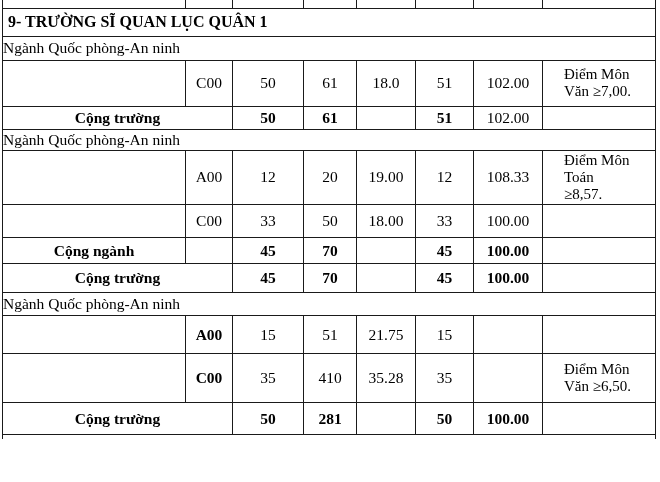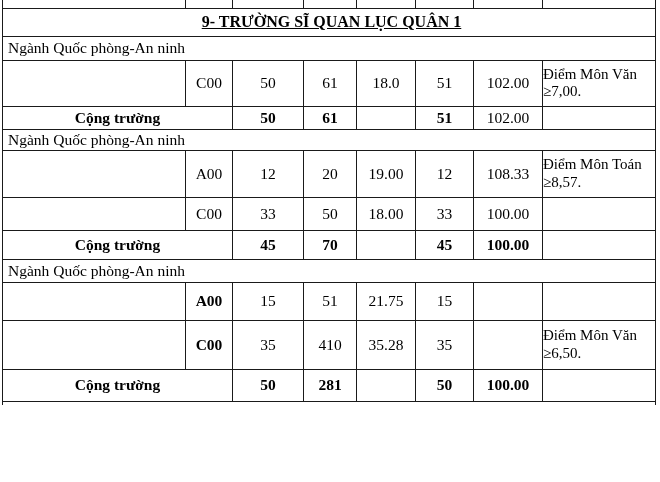--- a/index.html
+++ b/index.html
@@ -23,33 +23,31 @@
     padding: 0;
     font-size: 15.5px;
     text-align: center;
     vertical-align: middle;
     overflow: hidden;
     line-height: 1.15;
   }
   td.no-top { border-top: none; }
   td.no-bottom { border-bottom: none; }
   td.title-cell {
-    text-align: center;
+    text-align: left;
     font-weight: bold;
     font-size: 16px;
     padding-left: 5px;
-    text-decoration: underline;
   }
   td.major-cell {
     text-align: left;
-    padding-left: 5px;
   }
   td.note-cell {
     text-align: left;
-    padding: 1px 0;
+    padding: 1px 21px;
     font-size: 15px;
   }
   td.bold { font-weight: bold; }
   td.normal-weight { font-weight: normal; }
   tr.summary-row td { font-weight: bold; margin-left: 6px; }
   tr.summary-row td.normal-weight { font-weight: normal; }
 </style>
 </head>
 <body>
 
@@ -119,20 +117,30 @@
   <tr style="height:33px">
     <td></td>
     <td>C00</td>
     <td>33</td>
     <td>50</td>
     <td>18.00</td>
     <td>33</td>
     <td>100.00</td>
     <td class="note-cell"></td>
   </tr>
+  <tr style="height:26px" class="summary-row">
+    <td>Cộng ngành</td>
+    <td></td>
+    <td>45</td>
+    <td>70</td>
+    <td></td>
+    <td>45</td>
+    <td>100.00</td>
+    <td class="note-cell"></td>
+  </tr>
   <tr style="height:29px" class="summary-row">
     <td colspan="2">Cộng trường</td>
     <td>45</td>
     <td>70</td>
     <td></td>
     <td>45</td>
     <td>100.00</td>
     <td class="note-cell"></td>
   </tr>
 

